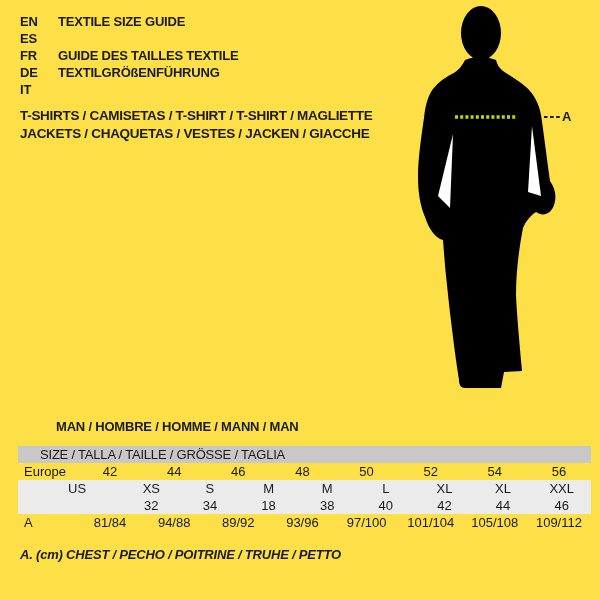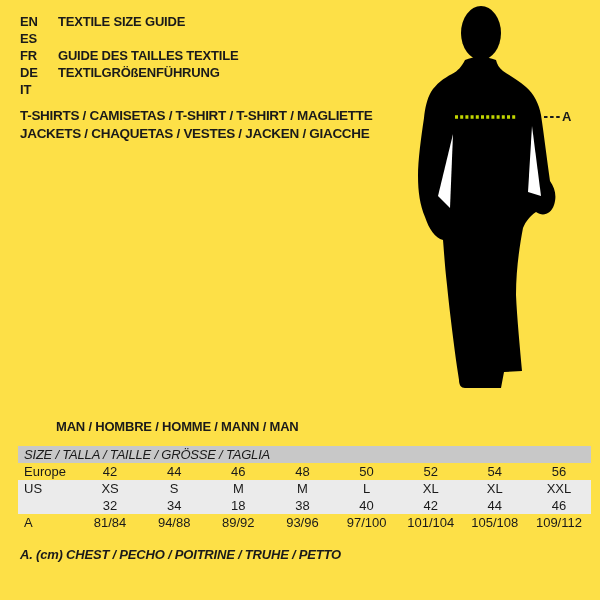--- a/index.html
+++ b/index.html
@@ -23,23 +23,23 @@
   .fig-svg{position:absolute;left:0;top:0;width:600px;height:600px;}
   .fig-svg .body{fill:#000;}
   .fig-svg .notch{fill:#fff;}
   .chest-dash{stroke:var(--dash-yellow);stroke-width:3.6;stroke-dasharray:3 2.2;fill:none;}
   .outer-dash{stroke:var(--text);stroke-width:2;stroke-dasharray:3.5 2.6;fill:none;}
   .measure-label{position:absolute;left:562px;top:109px;font-size:13px;font-weight:600;}
   
   .section-title{position:absolute;left:20px;top:419px;font-size:13px;font-weight:700;letter-spacing:-0.2px;margin-left:36px;}
   
   .size-table{position:absolute;left:18px;top:446px;width:573px;font-size:13px;}
-  .thead{height:17px;line-height:17px;background:var(--table-header-bg);padding-left:6px;letter-spacing:-0.2px;font-style:italic;}
+  .thead{height:17px;line-height:17px;background:var(--table-header-bg);padding-left:22px;letter-spacing:-0.2px;}
   .trow{display:flex;height:17px;line-height:17px;}
-  .trow.shaded{background:var(--row-shaded-bg);}
+  .trow.shaded{background:var(--row-shaded-bg);padding-left:44px;}
   .tlabel{width:54px;padding-left:6px;flex:none;}
   .tcell{flex:1;text-align:center;}
   
   .footnote{position:absolute;left:20px;top:547px;font-size:13px;font-weight:700;letter-spacing:-0.2px;font-style:italic;}
 </style>
 </head>
 <body>
 
 <div class="canvas">
 

